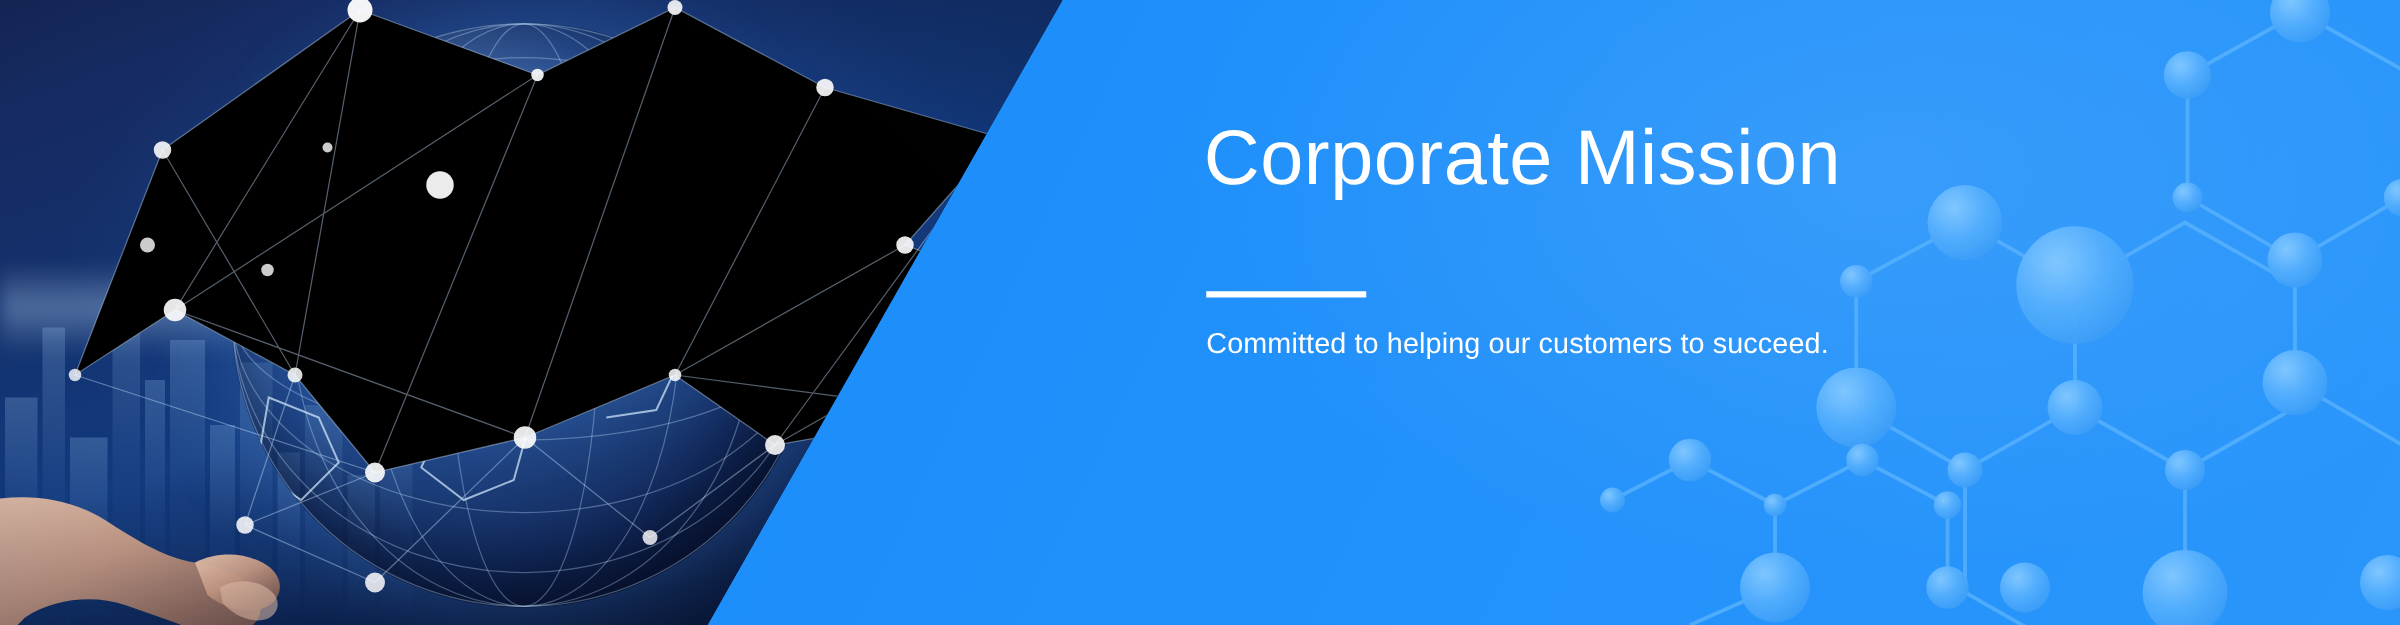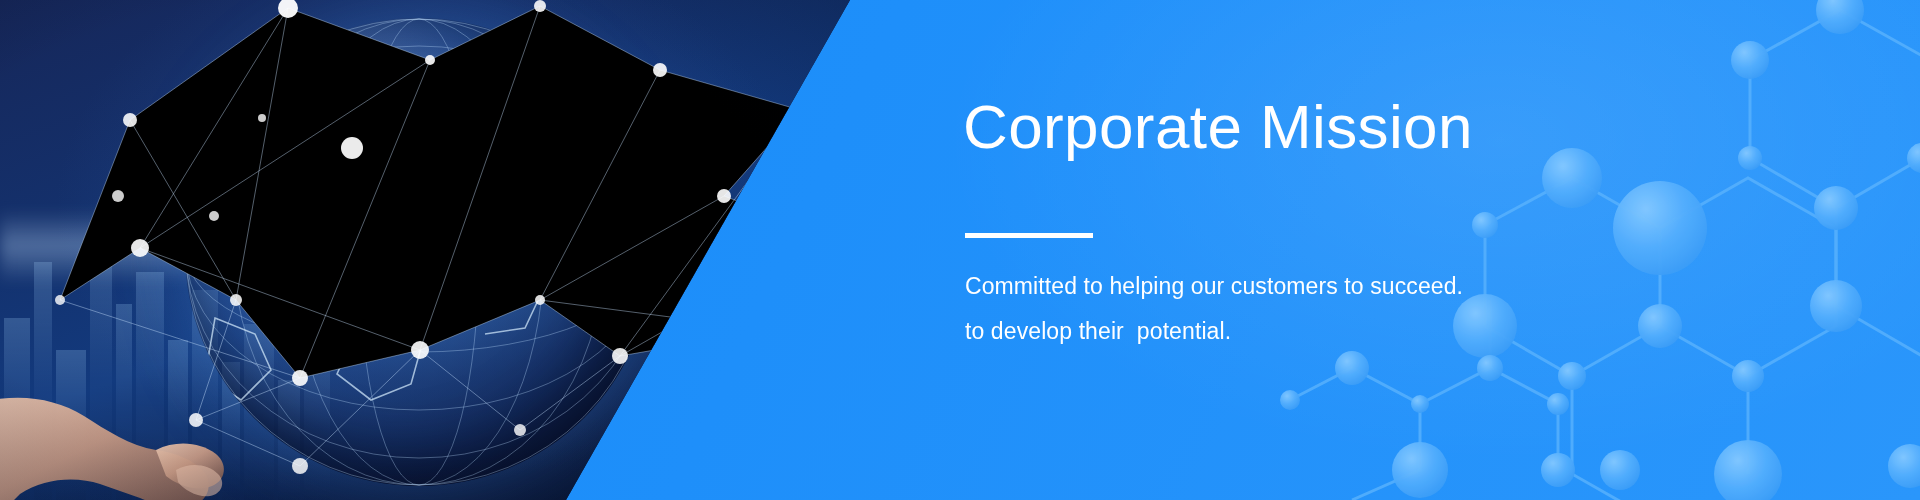--- a/index.html
+++ b/index.html
@@ -118,21 +118,20 @@
     left:2px; top:258px;
     width:700px;
   }
   .body-lines p{
     font-size:23px;
     line-height:33px;
     color:#ffffff;
     font-weight:400;
     letter-spacing:.1px;
     white-space:pre;
-    margin-top:12px;
   }
 </style>
 </head>
 <body>
 
 <div class="banner">
 
   <div class="blue-panel"></div>
 
   <div class="molecules">
@@ -283,17 +282,16 @@
     <div class="photo-vignette"></div>
   </div>
 
   <div class="content">
     <h1 class="title">Corporate Mission</h1>
 
     <div class="divider"></div>
 
     <div class="body-lines">
       <p>Committed to helping our customers to succeed.</p>
-      <p>to develop their  potential.</p>
     </div>
   </div>
 
 </div>
 
 </body></html>

